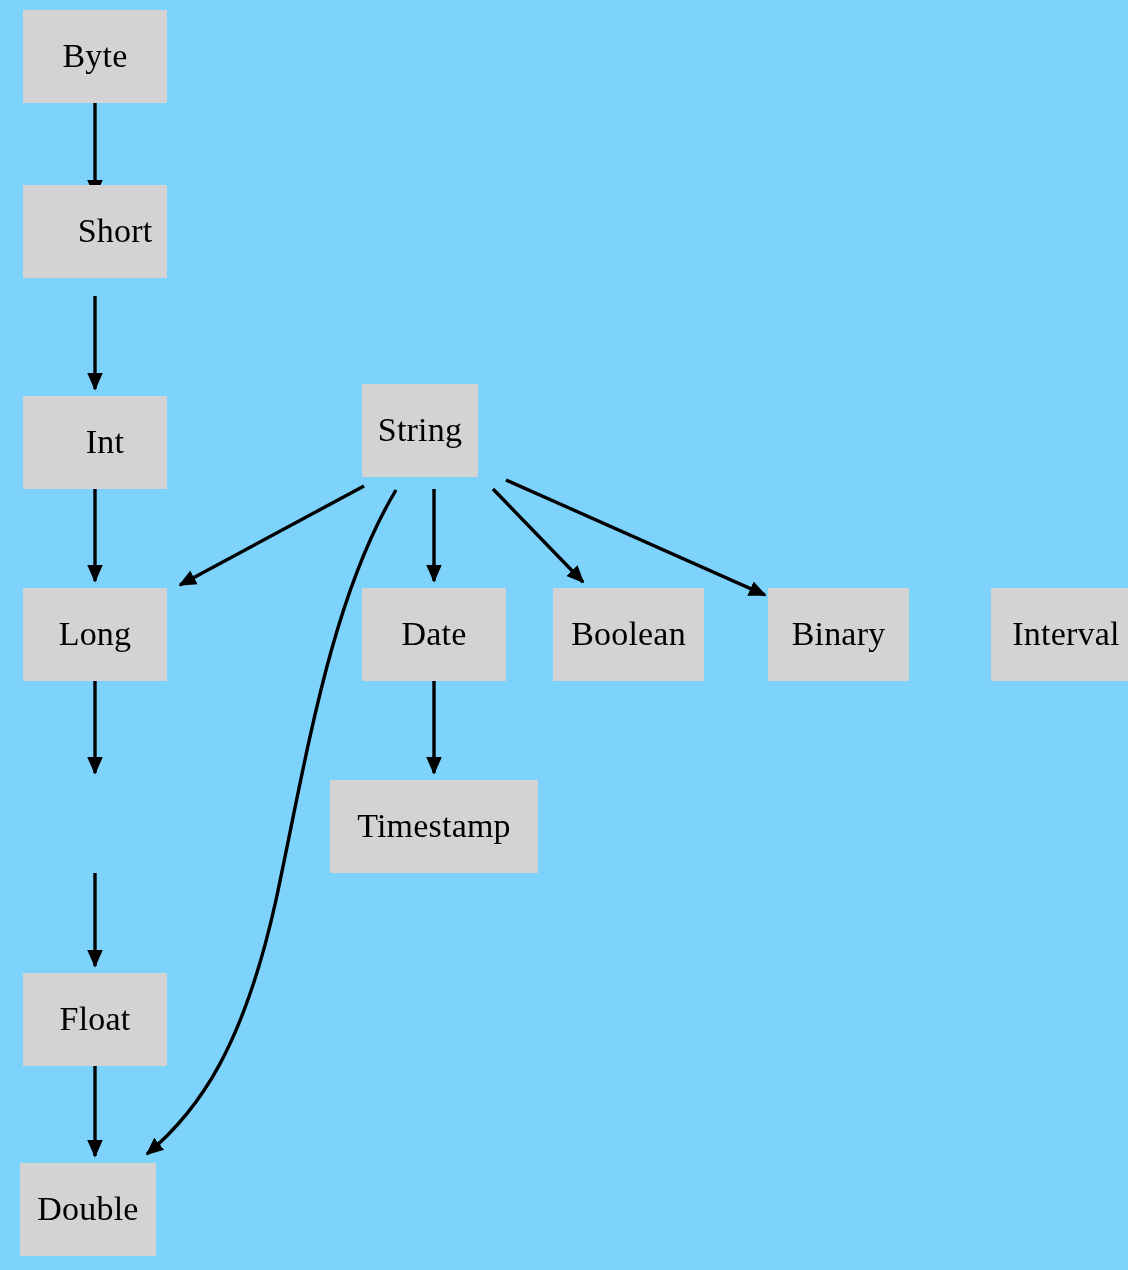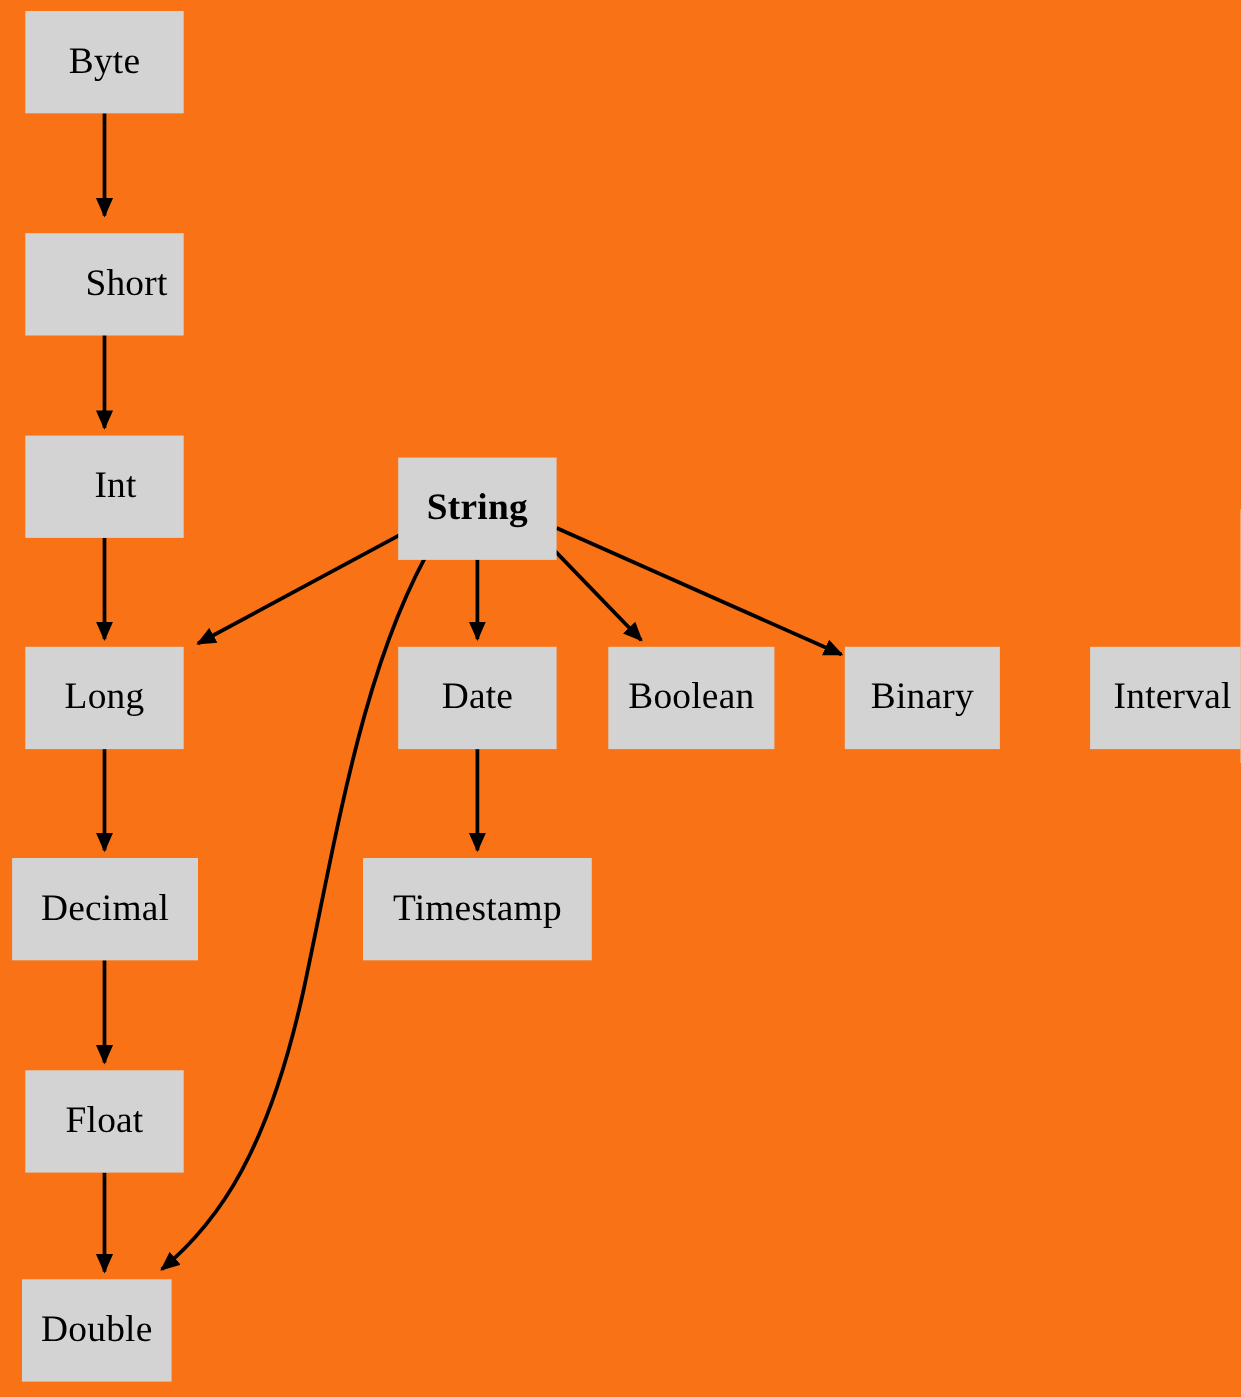--- a/index.html
+++ b/index.html
@@ -7,21 +7,21 @@
     padding: 0;
     background: #ffffff;
   }
   body {
     font-family: "Liberation Serif", "DejaVu Serif", serif;
   }
   #canvas {
     position: relative;
     width: 1128px;
     height: 1270px;
-    background: #f97316;
+    background: #7dd3fc;
     overflow: hidden;
   }
   #edge-layer {
     position: absolute;
     left: 0;
     top: 0;
     width: 1128px;
     height: 1270px;
     pointer-events: none;
   }
@@ -81,45 +81,42 @@
       <line x1="506" y1="480" x2="765" y2="595" marker-end="url(#arrow)"></line>
 
       <line x1="434" y1="681" x2="434" y2="773" marker-end="url(#arrow)"></line>
     </g>
   </svg>
 
   <div class="node" style="left:23px; top:10px; width:144px; height:93px;">
     <span class="node-label">Byte</span>
   </div>
 
-  <div class="node" style="left:23px; top:212px; width:144px; height:93px;padding-left:40px;">
+  <div class="node" style="left:23px; top:185px; width:144px; height:93px;padding-left:40px;">
     <span class="node-label">Short</span>
   </div>
 
   <div class="node" style="left:23px; top:396px; width:144px; height:93px;padding-left:20px;">
     <span class="node-label">Int</span>
   </div>
 
   <div class="node" style="left:23px; top:588px; width:144px; height:93px;">
     <span class="node-label">Long</span>
   </div>
 
-  <div class="node" style="left:11px; top:780px; width:169px; height:93px;">
-    <span class="node-label">Decimal</span>
-  </div>
 
   <div class="node" style="left:23px; top:973px; width:144px; height:93px;">
     <span class="node-label">Float</span>
   </div>
 
   <div class="node" style="left:20px; top:1163px; width:136px; height:93px;">
     <span class="node-label">Double</span>
   </div>
 
-  <div class="node" style="left:362px; top:416px; width:144px; height:93px;font-weight:bold;">
+  <div class="node" style="left:362px; top:384px; width:116px; height:93px;">
     <span class="node-label">String</span>
   </div>
 
   <div class="node" style="left:362px; top:588px; width:144px; height:93px;">
     <span class="node-label">Date</span>
   </div>
 
   <div class="node" style="left:330px; top:780px; width:208px; height:93px;">
     <span class="node-label">Timestamp</span>
   </div>

